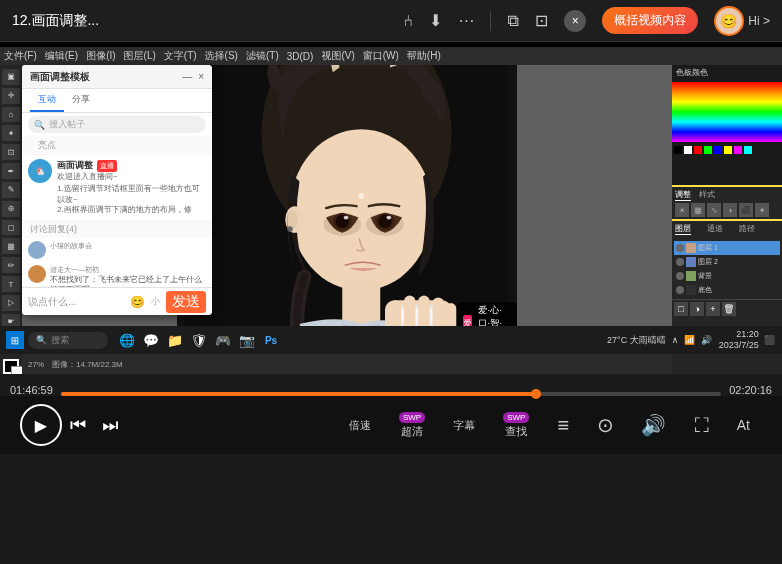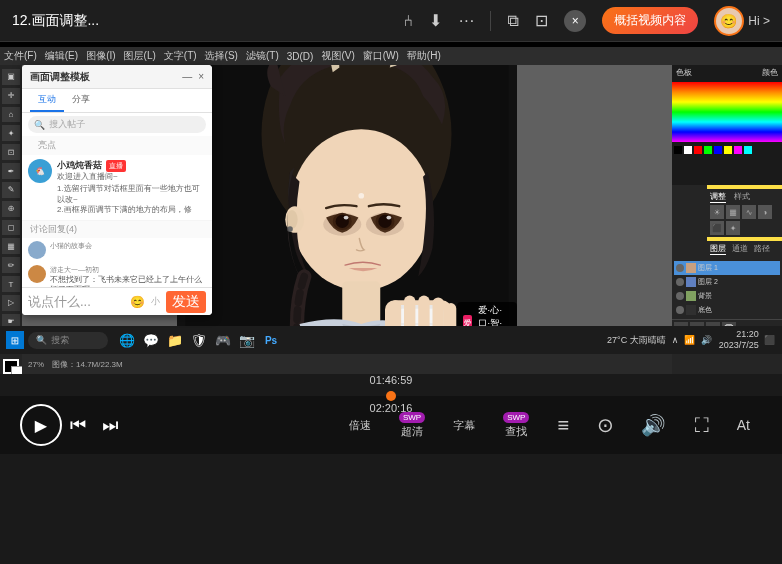--- a/index.html
+++ b/index.html
@@ -152,22 +152,21 @@
     .ps-right-top {
       height: 120px;
       background: #1a1a1a;
       position: relative;
       overflow: hidden;
     }
     .ps-panel-section {
       padding: 2px 3px;
       font-size: 8px;
       color: #aaa;
-      border-top: 4px solid #fde047;
-      margin-left: 35px;
+      border-top: 2px solid #fde047;
     }
     .ps-layers {
       padding: 2px;
     }
     .ps-layer {
       height: 14px;
       display: flex;
       align-items: center;
       gap: 2px;
       padding: 1px 2px;
@@ -331,21 +330,21 @@
       height: 28px;
       border-top: 1px solid #e0e0e0;
       display: flex;
       align-items: center;
       padding: 0 6px;
       gap: 6px;
       background: #fff;
     }
     .chat-input {
       flex: 1;
-      font-size: 13px;
+      font-size: 10px;
       color: #999;
     }
     .emoji-btn {
       font-size: 12px;
     }
     .send-btn {
       background: #ff6633;
       color: #fff;
       border: none;
       border-radius: 3px;
@@ -457,24 +456,23 @@
       align-items: center;
       justify-content: center;
       font-size: 7px;
     }
 
     
     .progress-area {
       height: 22px;
       background: #1a1a1a;
       display: flex;
-      align-items: center;
+      align-items: flex-end;
       padding: 0 10px;
       gap: 8px;
-      flex-direction: column;
     }
     .progress-time {
       font-size: 11px;
       color: #ccc;
       white-space: nowrap;
     }
     .progress-bar-container {
       flex: 1;
       height: 4px;
       background: #444;
@@ -717,21 +715,21 @@
     </div>
 
     <div class="ps-statusbar">
       <span>27%</span>
       <span>图像：14.7M/22.3M</span>
     </div>
 
     <div class="ps-right-panel">
 
       <div class="ps-right-top">
-        <div style="padding:2px 4px;font-size:8px;color:#ccc;display:flex;justify-content:space-between;">
+        <div style="padding:2px 4px;font-size:8px;color:#ccc;display:flex;justify-content:flex-start;">
           <span>色板</span>
           <span>颜色</span>
         </div>
 
         <div style="width:100%;height:60px;background:linear-gradient(to bottom,#ff0000,#ff8800,#ffff00,#00ff00,#00ffff,#0000ff,#ff00ff);margin:2px 0;"></div>
         <div style="display:flex;gap:2px;padding:2px;flex-wrap:wrap;">
           <div style="width:8px;height:8px;background:#000;"></div>
           <div style="width:8px;height:8px;background:#fff;"></div>
           <div style="width:8px;height:8px;background:#f00;"></div>
           <div style="width:8px;height:8px;background:#0f0;"></div>
@@ -751,21 +749,21 @@
           <div style="width:14px;height:14px;background:#555;display:flex;align-items:center;justify-content:center;font-size:8px;">☀</div>
           <div style="width:14px;height:14px;background:#555;display:flex;align-items:center;justify-content:center;font-size:8px;">▦</div>
           <div style="width:14px;height:14px;background:#555;display:flex;align-items:center;justify-content:center;font-size:8px;">∿</div>
           <div style="width:14px;height:14px;background:#555;display:flex;align-items:center;justify-content:center;font-size:8px;">◑</div>
           <div style="width:14px;height:14px;background:#555;display:flex;align-items:center;justify-content:center;font-size:8px;">⬛</div>
           <div style="width:14px;height:14px;background:#555;display:flex;align-items:center;justify-content:center;font-size:8px;">✦</div>
         </div>
       </div>
 
       <div class="ps-panel-section">
-        <div style="display:flex;gap:6px;margin-bottom:2px;">
+        <div style="display:flex;gap:16px;margin-bottom:2px;">
           <span style="color:#fff;border-bottom:1px solid #fff;">图层</span>
           <span>通道</span>
           <span>路径</span>
         </div>
       </div>
       <div class="ps-layers">
         <div class="ps-layer active">
           <div class="layer-eye"></div>
           <div class="layer-thumb" style="background:#c8a080;"></div>
           <span style="font-size:7px;">图层 1</span>
@@ -810,21 +808,21 @@
       <div class="chat-search">
         <span>🔍</span>
         <span style="font-size:9px;color:#aaa;">搜入帖子</span>
       </div>
 
       <div class="chat-section-header">亮点</div>
       <div class="chat-item">
         <div class="chat-avatar">🐔</div>
         <div class="chat-content">
           <div style="display:flex;align-items:center;gap:4px;">
-            <span class="chat-name">小鸡炖香菇</span>
+            <span class="chat-name">画面调整</span>
             <span class="live-badge">直播</span>
           </div>
           <div class="chat-text">欢迎进入直播间~</div>
           <div class="chat-text" style="margin-top:2px;">
             1.选留行调节对话框里面有一些地方也可以改~<br>
             2.画框界面调节下满的地方的布局，修
           </div>
         </div>
       </div>
 

